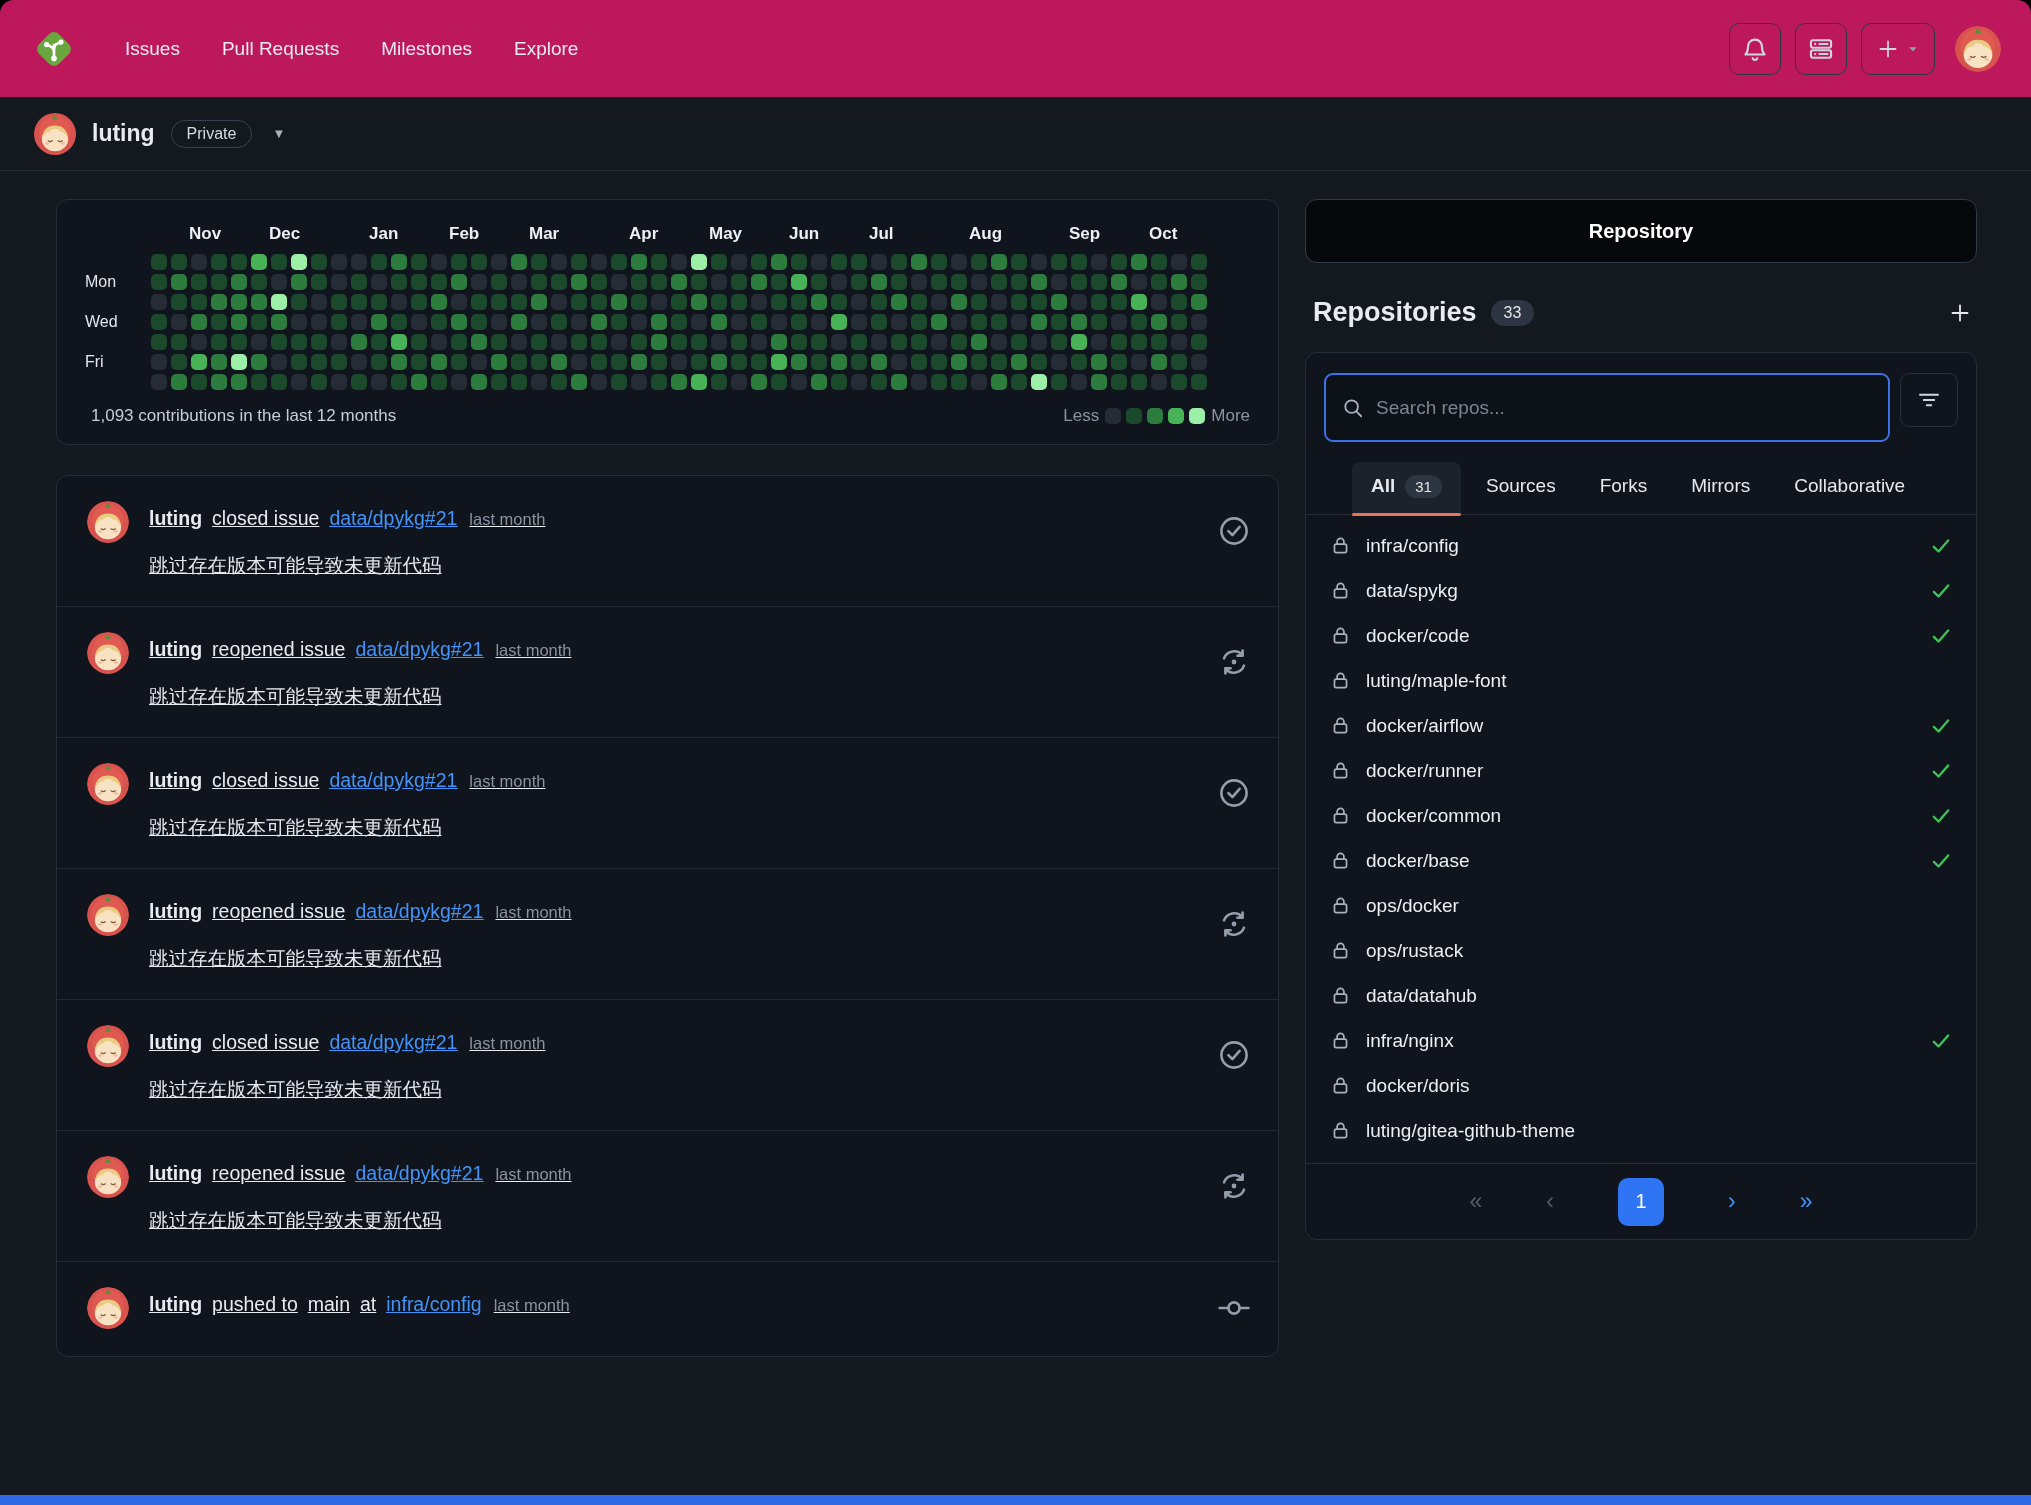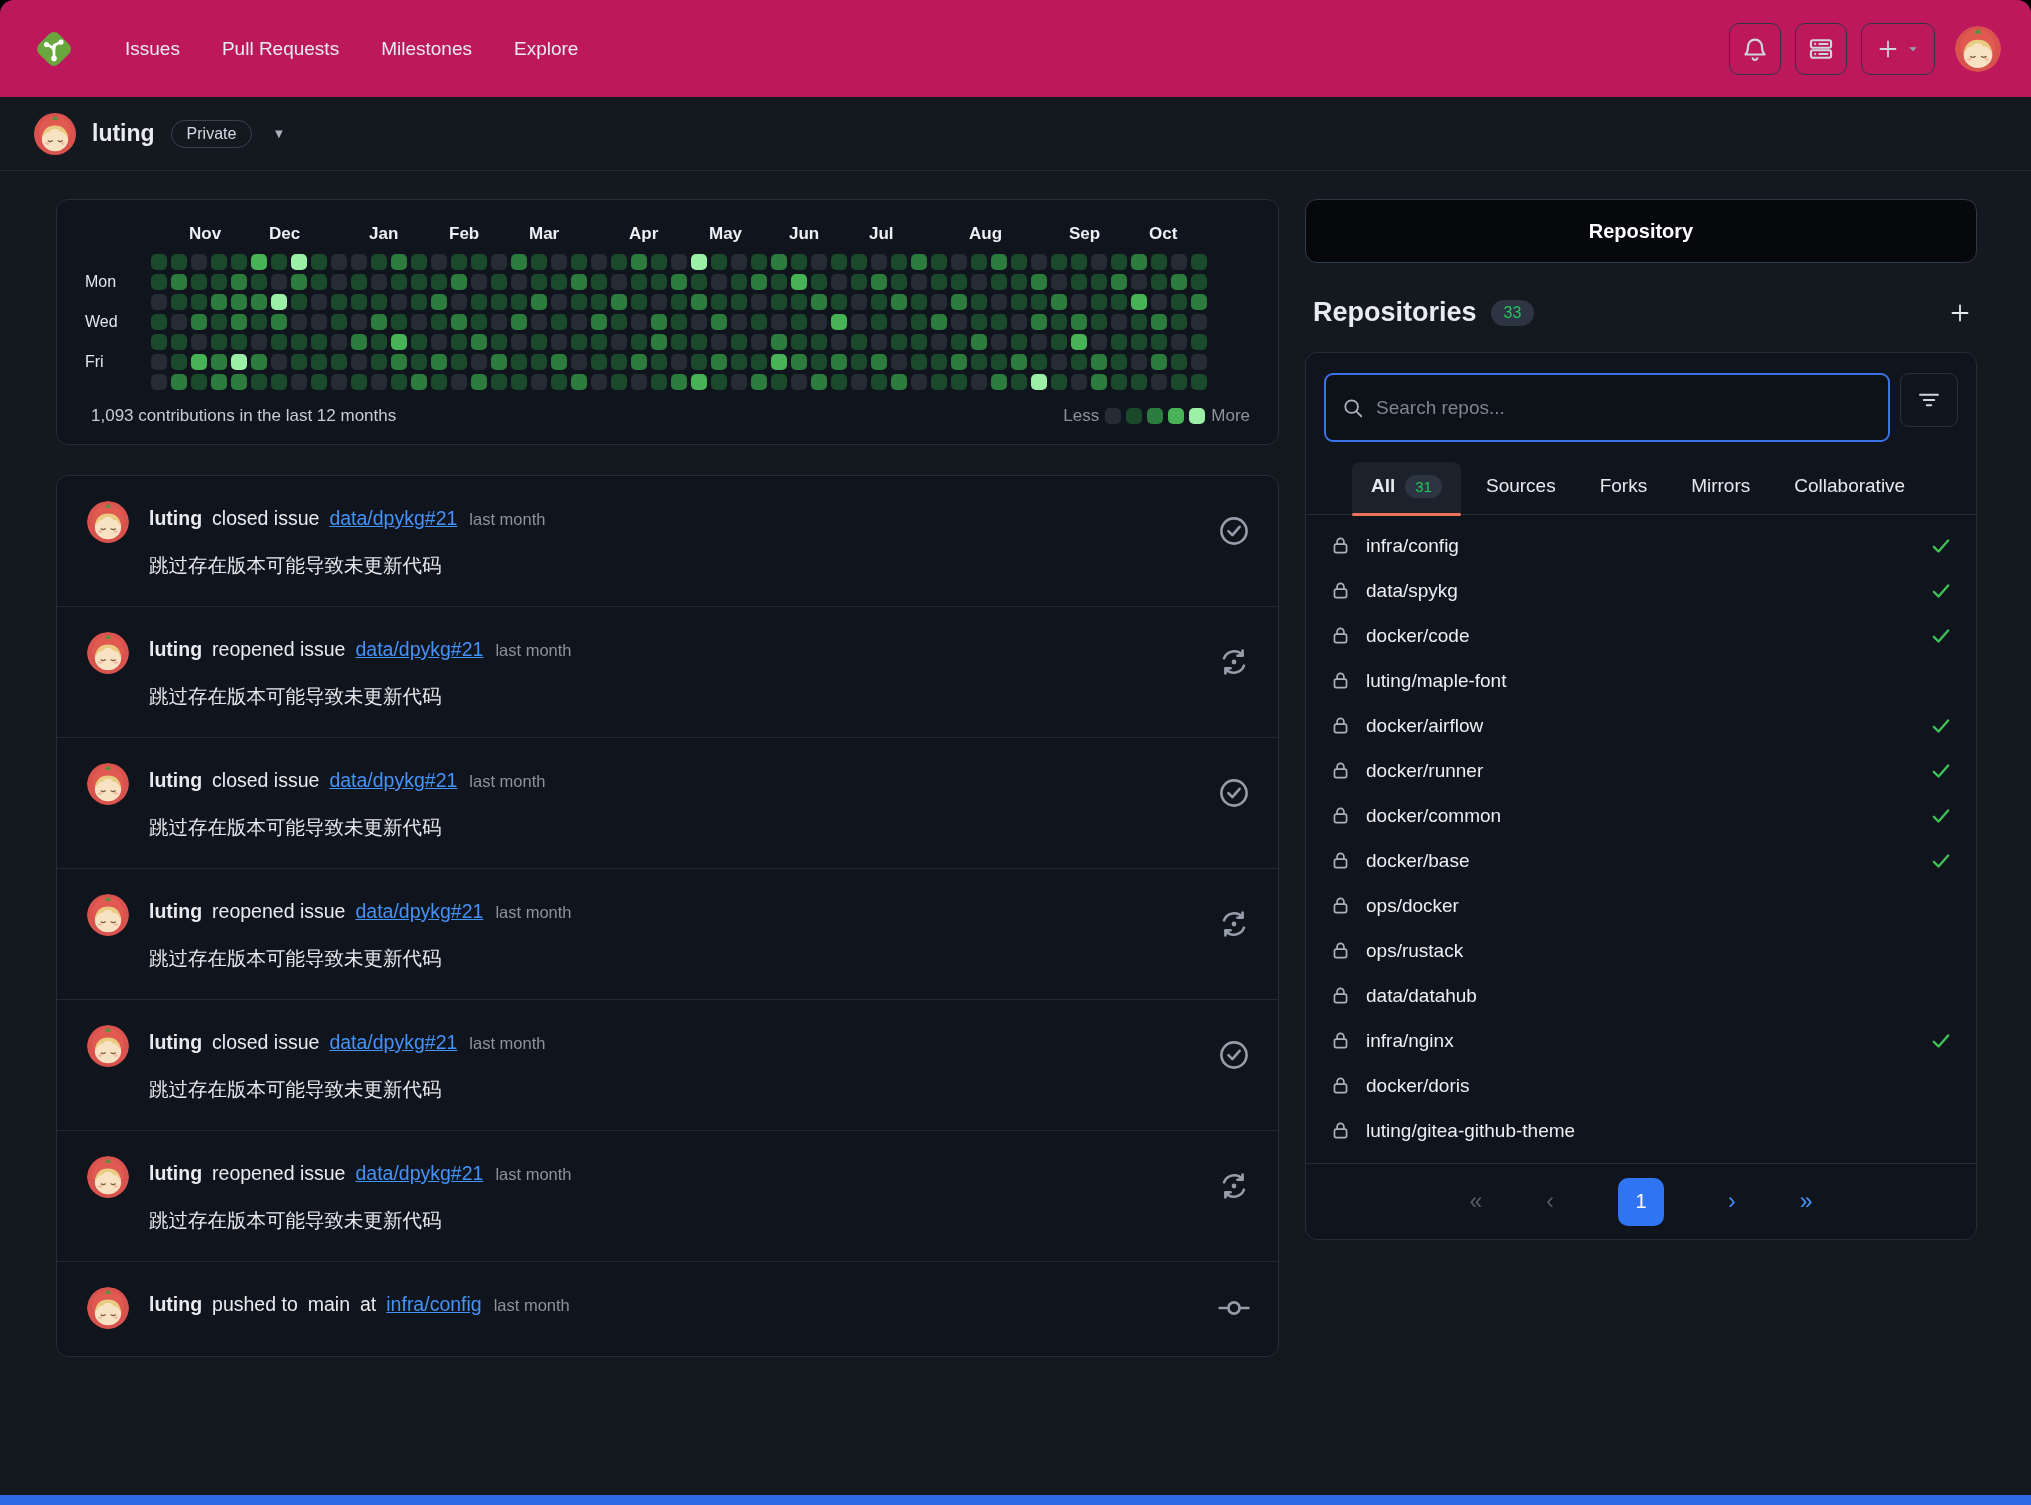--- a/index.html
+++ b/index.html
@@ -59,21 +59,21 @@
   .hm-footer{ display:flex; align-items:center; margin-top:14px; }
   .hm-total{ font-size:17px; color:#c6cdd6; margin-left:6px; }
   .hm-legend{ margin-left:auto; display:flex; align-items:center; gap:6px; }
   .hm-legend span{ font-size:17px; color:#8b939f; }
   .hm-swatch{ width:16px; height:16px; border-radius:5px; }
 
   
   .feed-item{ display:flex; padding:25px 28px 27px 30px; border-bottom:1px solid #222833; }
   .feed-item:last-child{ border-bottom:none; }
   .feed-avatar{ width:42px; height:42px; border-radius:50%; overflow:hidden; flex:none; }
-  .feed-body{ flex:1; min-width:0; margin-left:20px; padding-top:6px; }
+  .feed-body{ flex:1; min-width:0; margin-left:20px; padding-top:6px;text-decoration:underline; }
   .feed-head{ font-size:19.5px; color:#e8ebf0; }
   .feed-user{ font-weight:600; }
   .feed-action{ margin-left:10px; }
   .feed-link{ color:#4493f8; text-decoration:underline; margin-left:10px; cursor:pointer; }
   .feed-branch{ margin-left:10px; }
   .feed-time{ color:#8b939f; font-size:16.5px; margin-left:12px; }
   .feed-text{ margin-top:22px; font-size:19.5px; color:#e6e9ee; }
   .feed-commit{ margin-top:18px; display:flex; align-items:center; gap:14px; }
   .commit-avatar{ width:26px; height:26px; border-radius:50%; overflow:hidden; flex:none; }
   .commit-hash{ font-family:"Liberation Mono", monospace; font-size:17px; color:#9aa2ad; }
@@ -81,21 +81,21 @@
   .feed-icon{ flex:none; width:40px; color:#959daa; display:flex; align-items:flex-start; justify-content:flex-end; padding-top:14px; }
   .feed-item.push .feed-icon{ align-items:center; padding-top:0; }
 
   
   .seg-tabs{ display:flex; background:#262c37; border-radius:12px; height:64px; overflow:hidden; }
   .seg-tab{ flex:1; display:flex; align-items:center; justify-content:center; font-size:20px; color:#e4e8ee; cursor:pointer; }
   .seg-tab.active{ background:#06080c; border:1px solid #313947; border-radius:12px; font-weight:700; color:#ffffff; }
 
   .repos-heading{ display:flex; align-items:center; margin:34px 6px 24px 8px; }
   .repos-title{ font-size:27px; font-weight:700; }
-  .count-badge{ background:#2e3542; border-radius:999px; font-size:16px; padding:4px 13px; margin-left:14px; color:#22c55e; }
+  .count-badge{ background:#2e3542; border-radius:999px; font-size:16px; padding:4px 13px; margin-left:14px; color:#e5e5e5; }
   .plus-btn{ margin-left:auto; color:#e8ebf0; cursor:pointer; display:flex; }
 
   .repo-card{ overflow:hidden; }
   .search-row{ display:flex; gap:10px; padding:20px 18px 14px 18px; }
   .search-box{
     flex:1; height:69px; display:flex; align-items:center; gap:12px;
     background:#0d1118; border:2px solid #3c72e8; border-radius:9px; padding:0 16px;
   }
   .search-box input{
     flex:1; background:transparent; border:none; outline:none;

